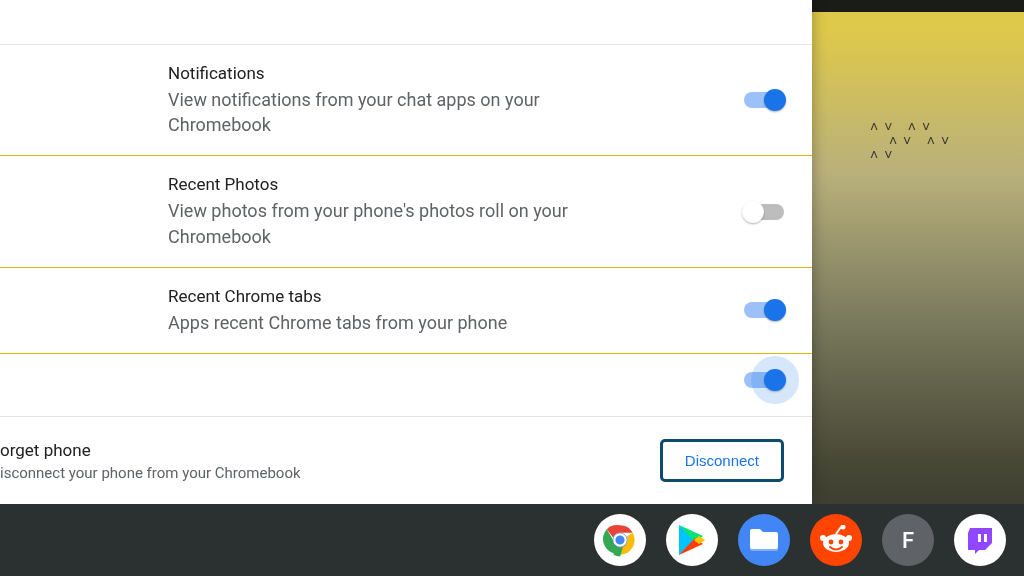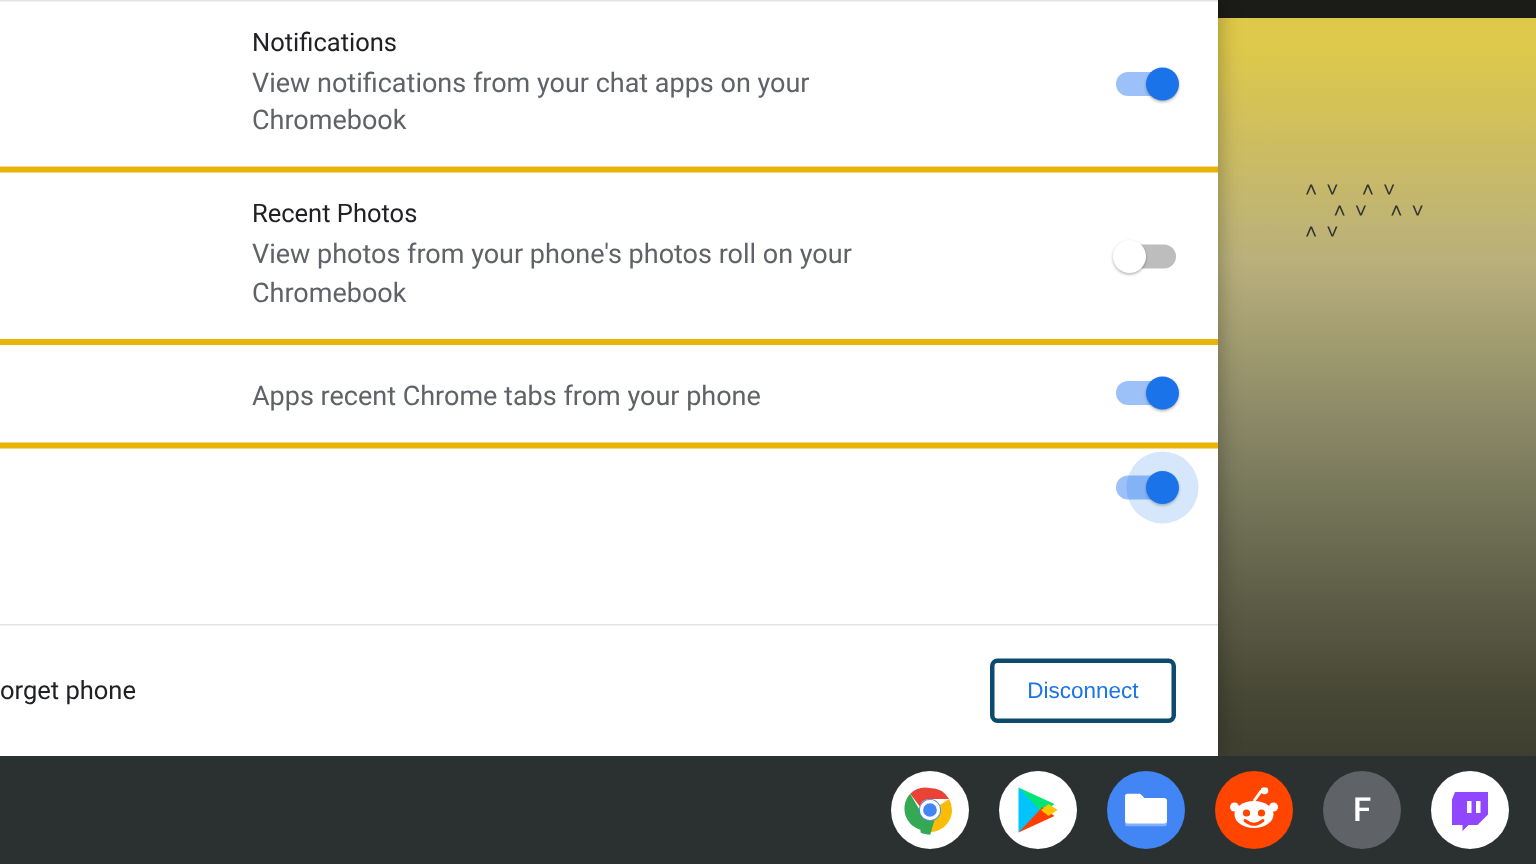--- a/index.html
+++ b/index.html
@@ -27,24 +27,24 @@
     left: 0; top: 0;
     width: 812px; height: 504px;
     background: #fff;
     box-shadow: 2px 0 12px rgba(0,0,0,0.25);
     display: flex; flex-direction: column;
     overflow: hidden;
   }
   .settings-list { flex: 1 1 auto; }
   .setting-row {
     display: flex; align-items: center;
-    border-top: 4px solid #eab308;
+    border-top: 1px solid #eab308;
     padding: 18px 28px 18px 0;
   }
-  .setting-row:first-child { border-top: 1px solid #e4e4e4; }
+  .setting-row:first-child { border-top: 1px solid #e4e4e4; margin-top: 44px; }
   .setting-indent { width: 168px; flex: 0 0 168px; }
   .setting-text { flex: 1 1 auto; padding-right: 30px; }
   .setting-title {
     color: #202124; font-size: 17px; font-weight: 400;
   }
   .setting-desc {
     color: #5f6368; font-size: 18px; margin-top: 4px; line-height: 1.4;
     max-width: 420px;
   }
   .toggle {
@@ -125,20 +125,21 @@
         <div class="setting-desc">View photos from your phone's photos roll on your Chromebook</div>
       </div>
       <div class="toggle off">
           <div class="knob"></div>
         </div>
     </div>
 
     <div class="setting-row">
       <div class="setting-indent"></div>
       <div class="setting-text">
+        <div class="setting-title">Recent Chrome tabs</div>
         <div class="setting-desc">Apps recent Chrome tabs from your phone</div>
       </div>
       <div class="toggle on">
           <div class="knob"></div>
         </div>
     </div>
 
     <div class="setting-row">
       <div class="setting-indent"></div>
       <div class="setting-text">
@@ -146,20 +147,21 @@
       <div class="toggle on focus">
           <div class="knob"></div>
         </div>
     </div>
 
   </div>
 
   <div class="forget-section">
     <div class="forget-text">
       <div class="forget-title">orget phone</div>
+      <div class="forget-desc">isconnect your phone from your Chromebook</div>
     </div>
     <button class="disconnect-btn">Disconnect</button>
   </div>
 </div>
 
 <div class="shelf">
 
   <div class="shelf-icon chrome-bg">
     <svg width="44" height="44" viewBox="0 0 48 48">
       <circle cx="24" cy="24" r="22" fill="#fff"></circle>

